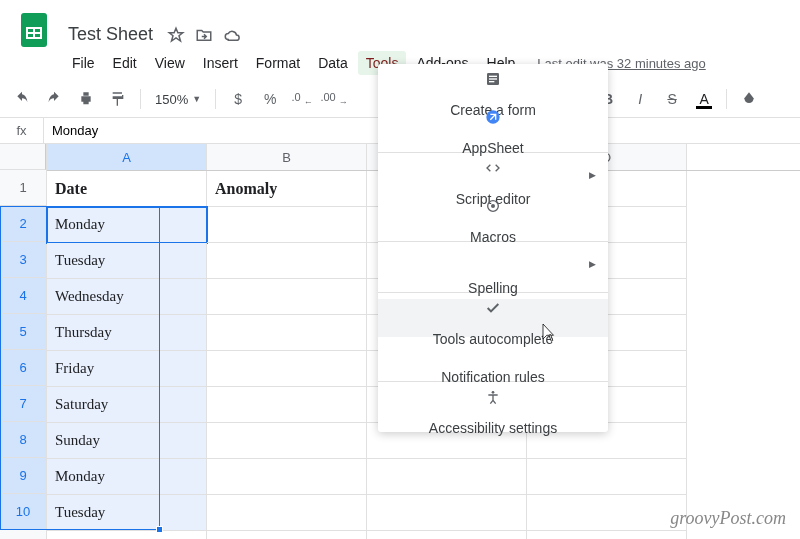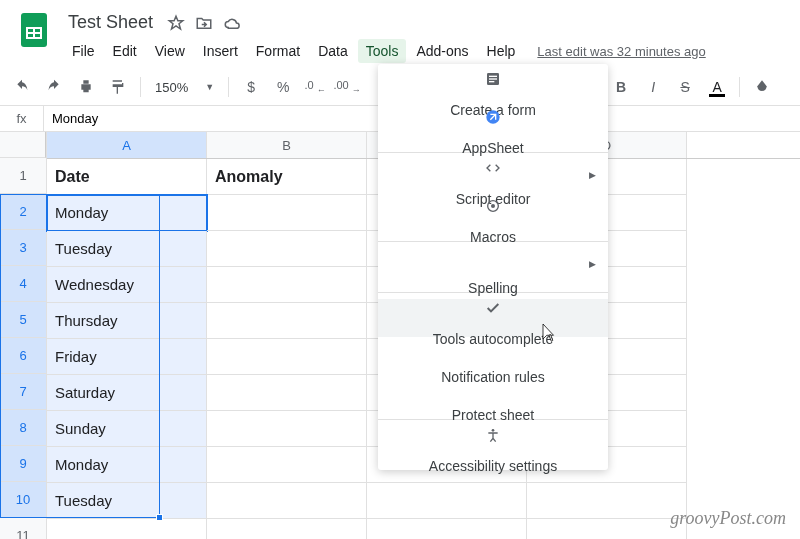--- a/index.html
+++ b/index.html
@@ -40,21 +40,21 @@
       top: 14px; left: 5px;
       width: 16px; height: 12px;
       background:
         linear-gradient(#fff,#fff) 0 0/100% 2px no-repeat,
         linear-gradient(#fff,#fff) 0 5px/100% 2px no-repeat,
         linear-gradient(#fff,#fff) 0 10px/100% 2px no-repeat,
         linear-gradient(#fff,#fff) 0 0/2px 100% no-repeat,
         linear-gradient(#fff,#fff) 7px 0/2px 100% no-repeat,
         linear-gradient(#fff,#fff) 14px 0/2px 100% no-repeat;
     }
-    .title-area { flex: 1; }
+    .title-area { flex: 1; margin-top: 12px; }
     .title-row {
       display: flex;
       align-items: center;
       gap: 10px;
       padding: 2px 0;
     }
     .doc-title {
       font-size: 18px;
       color: #3c4043;
       padding: 2px 4px;
@@ -74,21 +74,21 @@
       color: #202124;
       align-items: center;
     }
     .menu-item {
       padding: 4px 8px;
       border-radius: 3px;
       cursor: pointer;
     }
     .menu-item.active {
       background: #e6f4ea;
-      color: #14532d;
+      color: #7f1d1d;
     }
     .last-edit {
       margin-left: 12px;
       color: #5f6368;
       text-decoration: underline;
       font-size: 13px;
     }
     
     .toolbar {
       display: flex;
@@ -105,21 +105,21 @@
       cursor: pointer;
       border-radius: 3px;
       fill: #5f6368;
     }
     .tsep { width: 1px; height: 20px; background: #e0e0e0; margin: 0 4px; }
     .zoom-box {
       display: flex; align-items: center;
       padding: 0 6px;
       font-size: 13px;
       color: #3c4043;
-      gap: 17px;
+      gap: 4px;
       cursor: pointer;
     }
     .chev { font-size: 9px; color: #5f6368; }
     .tbtn-txt { font-size: 14px; min-width: 20px; text-align: center; }
     .tbtn.strike { text-decoration: line-through; }
     .tbtn.textcolor { color: #202124; position: relative; }
     .tbtn.textcolor::after {
       content:""; position:absolute; bottom:4px; left:6px; width:16px; height:3px; background:#000;
     }
     
@@ -186,21 +186,21 @@
       align-items: center;
       justify-content: center;
       font-size: 13px;
       color: #5f6368;
     }
     .col-head.colA { width: 160px; }
     .col-head.colB { width: 160px; }
     .col-head.colC { width: 160px; }
     .col-head.colD { width: 160px; }
     .rows { }
-    .row { display: flex; height: 36px; }
+    .row { display: flex; height: 36px; font-family: Liberation Serif, serif; }
     .cell {
       border-right: 1px solid #e0e0e0;
       border-bottom: 1px solid #e0e0e0;
       padding: 0 8px;
       display: flex;
       align-items: center;
       font-size: 15px;
       color: #202124;
     }
     .cell.colA { width: 160px; }
@@ -530,24 +530,20 @@
         <svg width="16" height="16" viewBox="0 0 24 24">
           <path fill="none" stroke="#5f6368" stroke-width="3" d="M4 12l5 5L20 6"></path>
         </svg>
       </span>
     <span>Tools autocomplete</span>
   </div>
   <div class="dd-item">
     <span class="dd-icon"></span>
     <span>Notification rules</span>
   </div>
-  <div class="dd-item">
-    <span class="dd-icon"></span>
-    <span>Protect sheet</span>
-  </div>
   <div class="dd-sep"></div>
   <div class="dd-item">
     <span class="dd-icon">
         <svg width="16" height="16" viewBox="0 0 24 24">
           <circle cx="12" cy="5" r="2" fill="#5f6368"></circle>
           <path d="M5 9h14M12 9v8m-4 5l4-5 4 5" stroke="#5f6368" stroke-width="2" fill="none"></path>
         </svg>
       </span>
     <span>Accessibility settings</span>
   </div>

